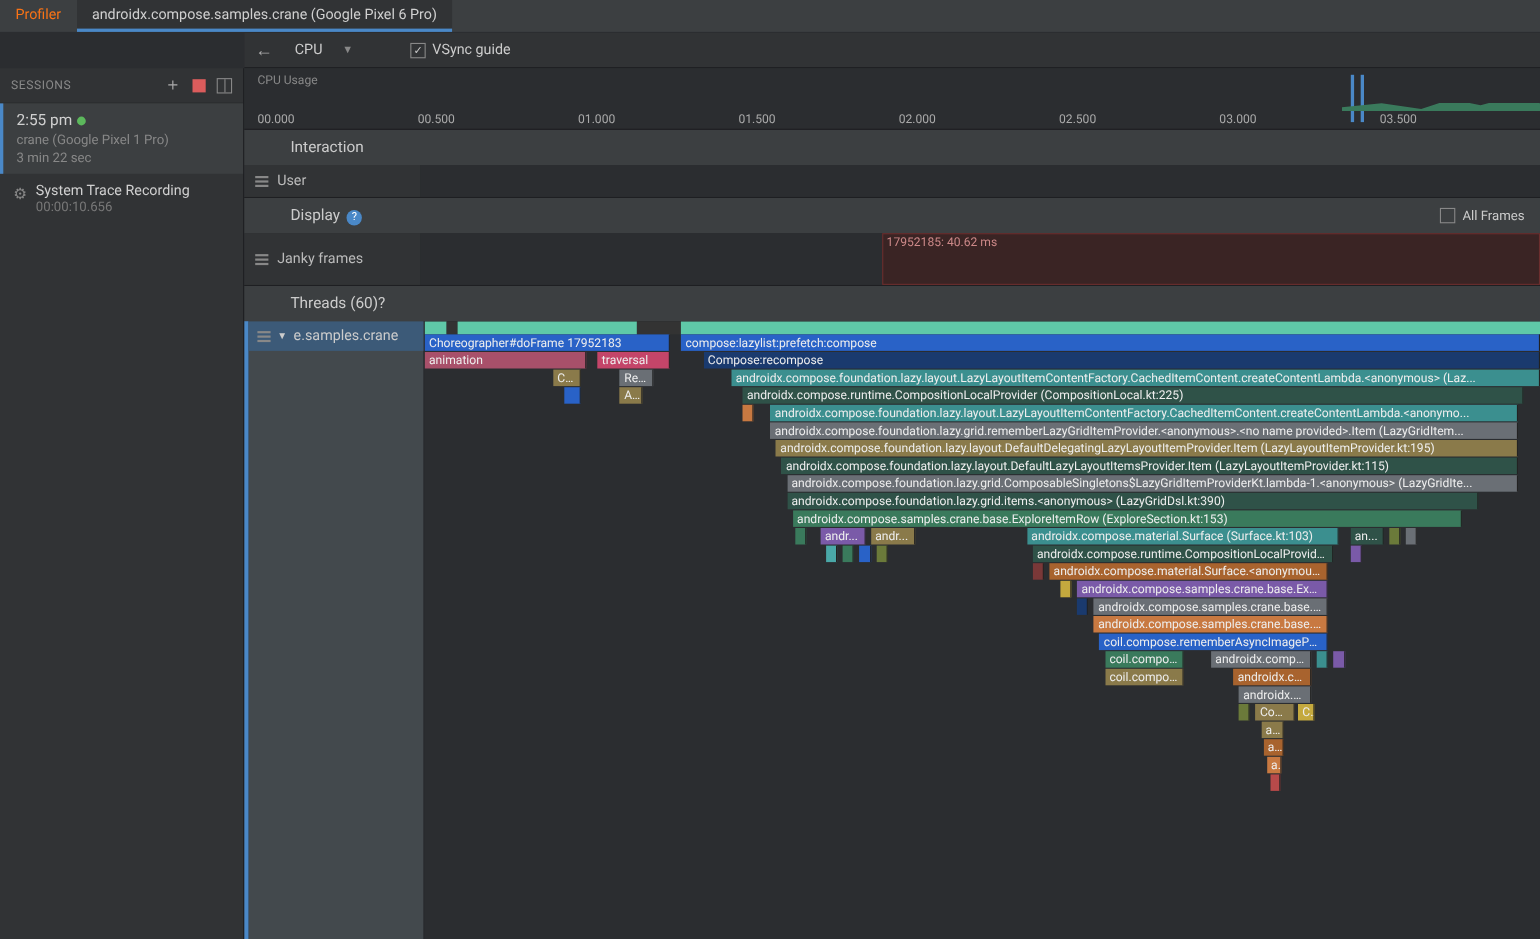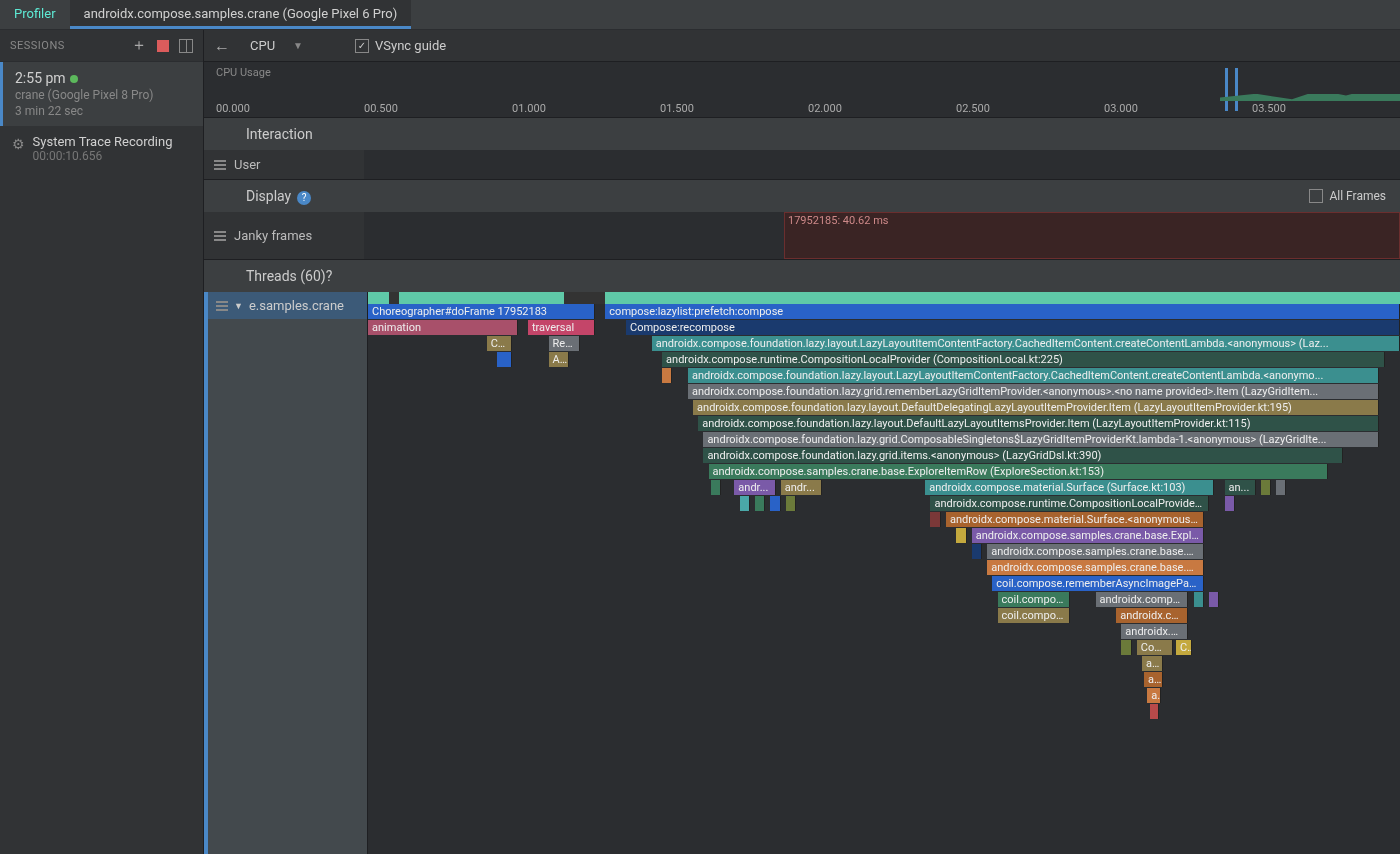--- a/index.html
+++ b/index.html
@@ -1,23 +1,23 @@
 <!DOCTYPE html>
 <html><head>
 <meta charset="utf-8">
 <style>
 * { margin: 0; padding: 0; box-sizing: border-box; font-family: -apple-system, "Segoe UI", Roboto, sans-serif; }
 body { background: #2b2d30; color: #bcbcbc; font-size: 13px; overflow: hidden; width: 1400px; height: 854px; }
 
 .top-tabs { display: flex; height: 30px; background: #3c3f41; border-bottom: 1px solid #2b2d30; align-items: stretch; }
-.top-tabs .tab { padding: 6px 14px; color: #5eead4; cursor: pointer; }
+.top-tabs .tab { padding: 6px 14px; color: #f97316; cursor: pointer; }
 .top-tabs .tab.active { color: #d0d0d0; border-bottom: 3px solid #4a88c7; background: #313335; }
 
 .layout { display: flex; height: 824px; }
-.sidebar { width: 204px; background: #313335; border-right: 1px solid #1e1f22; }
+.sidebar { width: 222px; background: #313335; border-right: 1px solid #1e1f22; margin-top: 32px; }
 .sidebar-head { display: flex; align-items: center; justify-content: space-between; padding: 6px 10px; height: 32px; border-bottom: 1px solid #2b2d30; }
 .sidebar-head .label { color: #888; font-size: 11px; letter-spacing: .5px; }
 .sidebar-head .icons { display: flex; gap: 10px; align-items: center; }
 .plus-icon { font-size: 16px; color: #aaa; cursor: pointer; }
 .stop-icon { width: 12px; height: 12px; background: #db5c5c; cursor: pointer; }
 .layout-icon { width: 14px; height: 14px; border: 1px solid #888; position: relative; cursor: pointer; }
 .layout-icon::after { content: ""; position: absolute; left: 6px; top: 0; bottom: 0; width: 1px; background: #888; }
 
 .session { padding: 8px 12px; border-left: 3px solid #4a88c7; background: #3c3f41; }
 .session .time { color: #d0d0d0; font-size: 14px; }
@@ -109,21 +109,21 @@
     <div class="sidebar-head">
       <span class="label">SESSIONS</span>
       <span class="icons">
         <span class="plus-icon">＋</span>
         <span class="stop-icon"></span>
         <span class="layout-icon"></span>
       </span>
     </div>
     <div class="session">
       <div><span class="time">2:55 pm</span><span class="dot"></span></div>
-      <div class="sub">crane (Google Pixel 8 Pro)</div>
+      <div class="sub">crane (Google Pixel 1 Pro)</div>
       <div class="sub">3 min 22 sec</div>
     </div>
     <div class="recording">
       <span class="gear">⚙</span>
       <div>
         <div class="title">System Trace Recording</div>
         <div class="time">00:00:10.656</div>
       </div>
     </div>
   </div>

